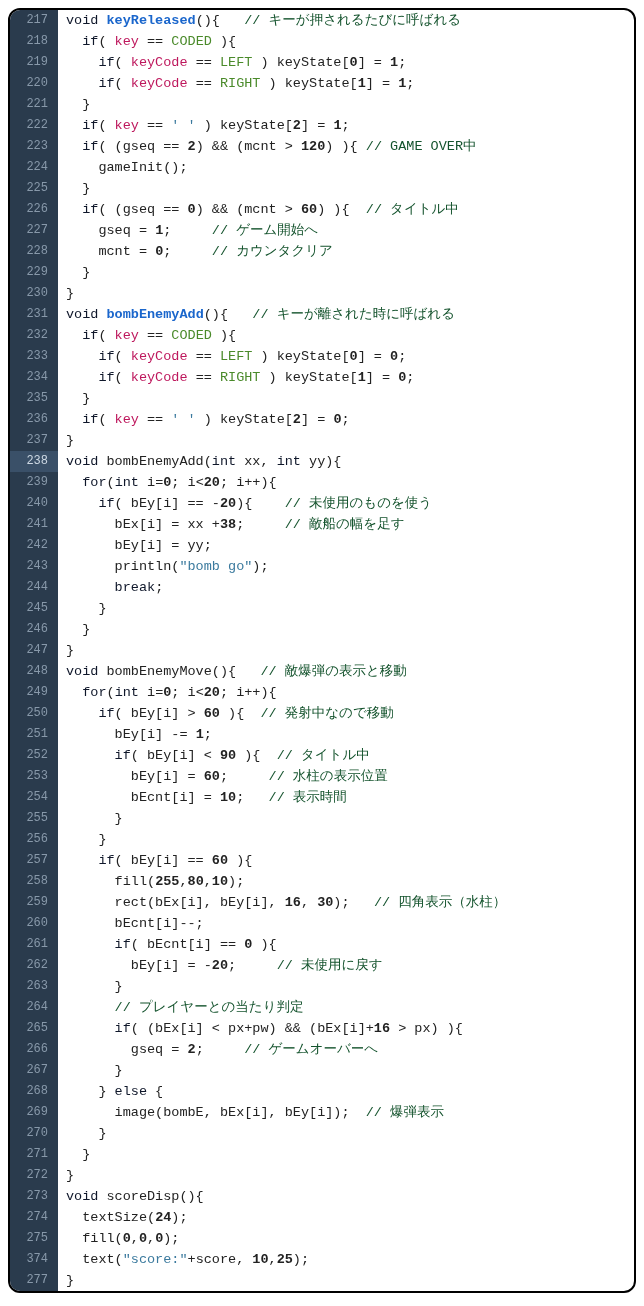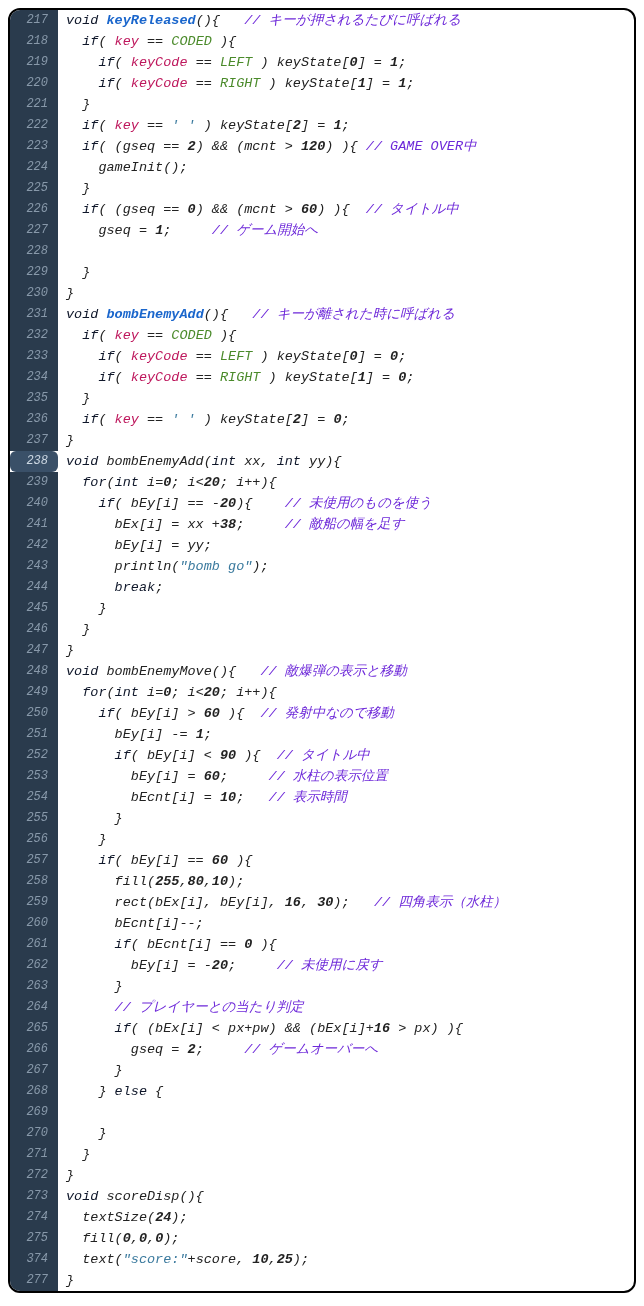--- a/index.html
+++ b/index.html
@@ -9,65 +9,64 @@
   font-family: "SF Mono", Monaco, Menlo, Consolas, "Courier New", monospace;
   font-size: 13.5px;
   line-height: 21px;
 }
 .editor {
   border: 2px solid #000;
   border-radius: 12px;
   overflow: hidden;
   background: #fff;
   width: 628px;
-  font-style: italic;
 }
 .line {
   display: flex;
   white-space: pre;
 }
 .gutter {
   background: #2a3b4d;
   color: #8899aa;
   text-align: right;
   padding: 0 10px 0 6px;
   width: 48px;
   flex-shrink: 0;
   user-select: none;
   font-size: 12px;
 }
-.gutter.hl { background: #3a5068; color: #cdd8e3; border-radius: 6px; }
+.gutter.hl { background: #3a5068; color: #cdd8e3; }
 .code {
   padding-left: 8px;
   color: #222;
 }
 .kw { color: #0f172a; }       
 .fn { color: #1a66cc; font-weight: bold; }
 .str { color: #3b7a9e; }
-.cmt { color: #6d28d9; }
+.cmt { color: #14532d; }
 .varkw { color: #be185d; }      
 .const { color: #4a8a2a; }
 .bold { font-weight: bold; }
 </style>
 </head>
 <body>
 
 <div class="editor" id="editor">
     <div class="line"><div class="gutter">217</div><div class="code"><span class="kw">void</span><span> </span><span class="fn">keyReleased</span><span>(){   </span><span class="cmt">// キーが押されるたびに呼ばれる</span></div></div>
     <div class="line"><div class="gutter">218</div><div class="code"><span>  </span><span class="kw">if</span><span>( </span><span class="varkw">key</span><span> == </span><span class="const">CODED</span><span> ){</span></div></div>
     <div class="line"><div class="gutter">219</div><div class="code"><span>    </span><span class="kw">if</span><span>( </span><span class="varkw">keyCode</span><span> == </span><span class="const">LEFT</span><span> ) keyState[</span><span class="bold">0</span><span>] = </span><span class="bold">1</span><span>;</span></div></div>
     <div class="line"><div class="gutter">220</div><div class="code"><span>    </span><span class="kw">if</span><span>( </span><span class="varkw">keyCode</span><span> == </span><span class="const">RIGHT</span><span> ) keyState[</span><span class="bold">1</span><span>] = </span><span class="bold">1</span><span>;</span></div></div>
     <div class="line"><div class="gutter">221</div><div class="code"><span>  }</span></div></div>
     <div class="line"><div class="gutter">222</div><div class="code"><span>  </span><span class="kw">if</span><span>( </span><span class="varkw">key</span><span> == </span><span class="str">' '</span><span> ) keyState[</span><span class="bold">2</span><span>] = </span><span class="bold">1</span><span>;</span></div></div>
     <div class="line"><div class="gutter">223</div><div class="code"><span>  </span><span class="kw">if</span><span>( (gseq == </span><span class="bold">2</span><span>) &amp;&amp; (mcnt &gt; </span><span class="bold">120</span><span>) ){ </span><span class="cmt">// GAME OVER中</span></div></div>
     <div class="line"><div class="gutter">224</div><div class="code"><span>    gameInit();</span></div></div>
     <div class="line"><div class="gutter">225</div><div class="code"><span>  }</span></div></div>
     <div class="line"><div class="gutter">226</div><div class="code"><span>  </span><span class="kw">if</span><span>( (gseq == </span><span class="bold">0</span><span>) &amp;&amp; (mcnt &gt; </span><span class="bold">60</span><span>) ){  </span><span class="cmt">// タイトル中</span></div></div>
     <div class="line"><div class="gutter">227</div><div class="code"><span>    gseq = </span><span class="bold">1</span><span>;     </span><span class="cmt">// ゲーム開始へ</span></div></div>
-    <div class="line"><div class="gutter">228</div></div>
+    <div class="line"><div class="gutter">228</div><div class="code"><span>    mcnt = </span><span class="bold">0</span><span>;     </span><span class="cmt">// カウンタクリア</span></div></div>
     <div class="line"><div class="gutter">229</div><div class="code"><span>  }</span></div></div>
     <div class="line"><div class="gutter">230</div><div class="code"><span>}</span></div></div>
     <div class="line"><div class="gutter">231</div><div class="code"><span class="kw">void</span><span> </span><span class="fn">bombEnemyAdd</span><span>(){   </span><span class="cmt">// キーが離された時に呼ばれる</span></div></div>
     <div class="line"><div class="gutter">232</div><div class="code"><span>  </span><span class="kw">if</span><span>( </span><span class="varkw">key</span><span> == </span><span class="const">CODED</span><span> ){</span></div></div>
     <div class="line"><div class="gutter">233</div><div class="code"><span>    </span><span class="kw">if</span><span>( </span><span class="varkw">keyCode</span><span> == </span><span class="const">LEFT</span><span> ) keyState[</span><span class="bold">0</span><span>] = </span><span class="bold">0</span><span>;</span></div></div>
     <div class="line"><div class="gutter">234</div><div class="code"><span>    </span><span class="kw">if</span><span>( </span><span class="varkw">keyCode</span><span> == </span><span class="const">RIGHT</span><span> ) keyState[</span><span class="bold">1</span><span>] = </span><span class="bold">0</span><span>;</span></div></div>
     <div class="line"><div class="gutter">235</div><div class="code"><span>  }</span></div></div>
     <div class="line"><div class="gutter">236</div><div class="code"><span>  </span><span class="kw">if</span><span>( </span><span class="varkw">key</span><span> == </span><span class="str">' '</span><span> ) keyState[</span><span class="bold">2</span><span>] = </span><span class="bold">0</span><span>;</span></div></div>
     <div class="line"><div class="gutter">237</div><div class="code"><span>}</span></div></div>
     <div class="line"><div class="gutter hl">238</div><div class="code"><span class="kw">void</span><span> bombEnemyAdd(</span><span class="kw">int</span><span> xx, </span><span class="kw">int</span><span> yy){</span></div></div>
@@ -94,21 +93,21 @@
     <div class="line"><div class="gutter">259</div><div class="code"><span>      rect(bEx[i], bEy[i], </span><span class="bold">16</span><span>, </span><span class="bold">30</span><span>);   </span><span class="cmt">// 四角表示（水柱）</span></div></div>
     <div class="line"><div class="gutter">260</div><div class="code"><span>      bEcnt[i]--;</span></div></div>
     <div class="line"><div class="gutter">261</div><div class="code"><span>      </span><span class="kw">if</span><span>( bEcnt[i] == </span><span class="bold">0</span><span> ){</span></div></div>
     <div class="line"><div class="gutter">262</div><div class="code"><span>        bEy[i] = -</span><span class="bold">20</span><span>;     </span><span class="cmt">// 未使用に戻す</span></div></div>
     <div class="line"><div class="gutter">263</div><div class="code"><span>      }</span></div></div>
     <div class="line"><div class="gutter">264</div><div class="code"><span>      </span><span class="cmt">// プレイヤーとの当たり判定</span></div></div>
     <div class="line"><div class="gutter">265</div><div class="code"><span>      </span><span class="kw">if</span><span>( (bEx[i] &lt; px+pw) &amp;&amp; (bEx[i]+</span><span class="bold">16</span><span> &gt; px) ){</span></div></div>
     <div class="line"><div class="gutter">266</div><div class="code"><span>        gseq = </span><span class="bold">2</span><span>;     </span><span class="cmt">// ゲームオーバーへ</span></div></div>
     <div class="line"><div class="gutter">267</div><div class="code"><span>      }</span></div></div>
     <div class="line"><div class="gutter">268</div><div class="code"><span>    } </span><span class="kw">else</span><span> {</span></div></div>
-    <div class="line"><div class="gutter">269</div></div>
+    <div class="line"><div class="gutter">269</div><div class="code"><span>      image(bombE, bEx[i], bEy[i]);  </span><span class="cmt">// 爆弾表示</span></div></div>
     <div class="line"><div class="gutter">270</div><div class="code"><span>    }</span></div></div>
     <div class="line"><div class="gutter">271</div><div class="code"><span>  }</span></div></div>
     <div class="line"><div class="gutter">272</div><div class="code"><span>}</span></div></div>
     <div class="line"><div class="gutter">273</div><div class="code"><span class="kw">void</span><span> scoreDisp(){</span></div></div>
     <div class="line"><div class="gutter">274</div><div class="code"><span>  textSize(</span><span class="bold">24</span><span>);</span></div></div>
     <div class="line"><div class="gutter">275</div><div class="code"><span>  fill(</span><span class="bold">0</span><span>,</span><span class="bold">0</span><span>,</span><span class="bold">0</span><span>);</span></div></div>
     <div class="line"><div class="gutter">374</div><div class="code"><span>  text(</span><span class="str">"score:"</span><span>+score, </span><span class="bold">10</span><span>,</span><span class="bold">25</span><span>);</span></div></div>
     <div class="line"><div class="gutter">277</div><div class="code"><span>}</span></div></div>
   </div>
 

